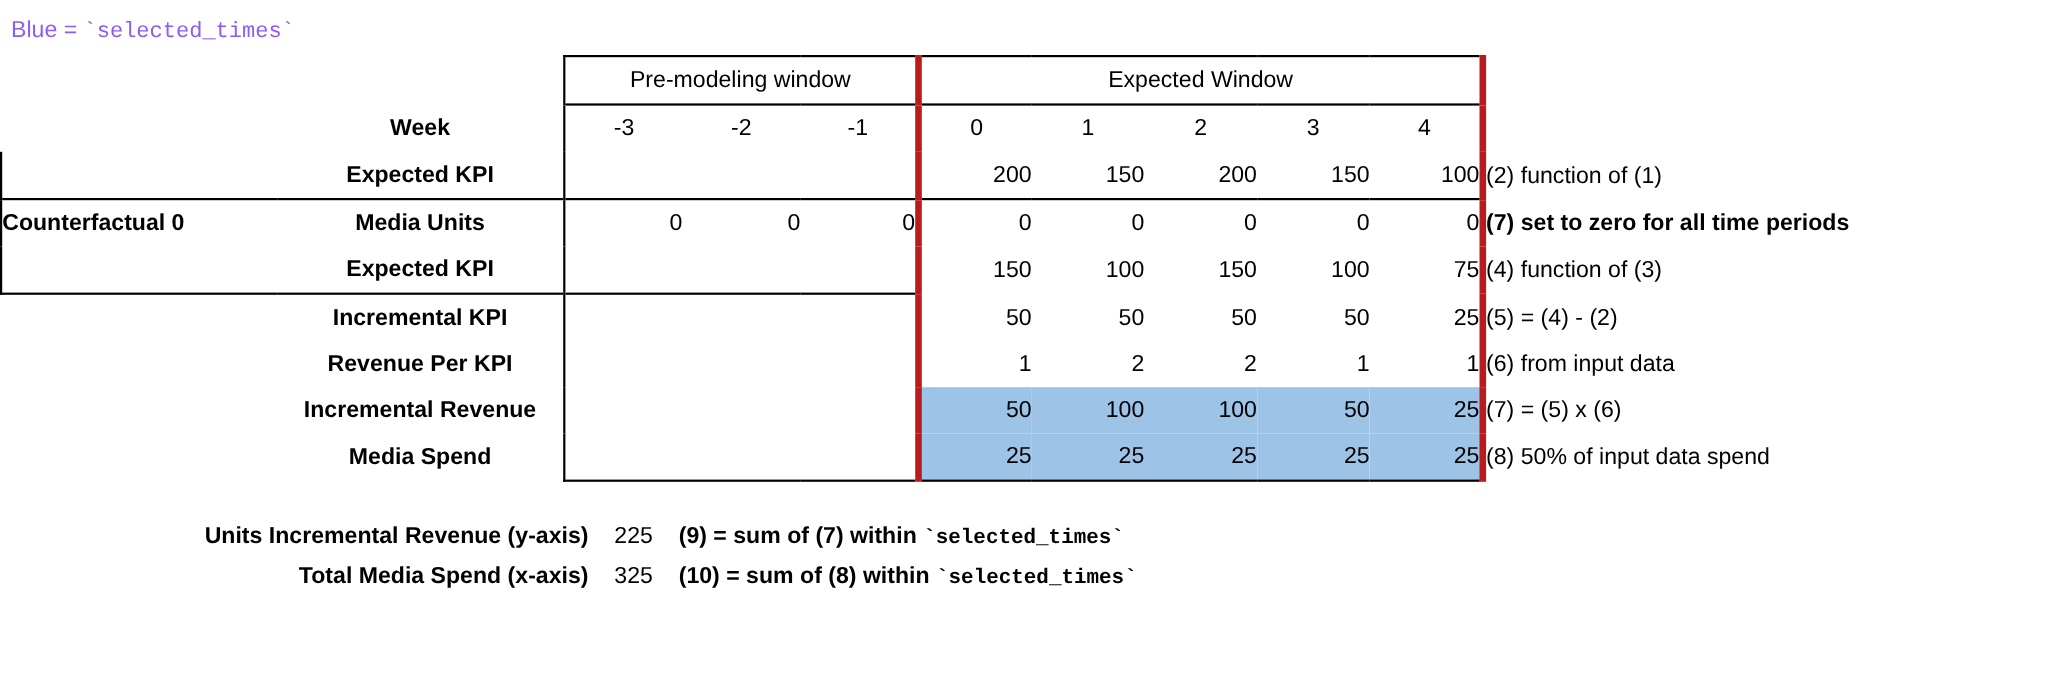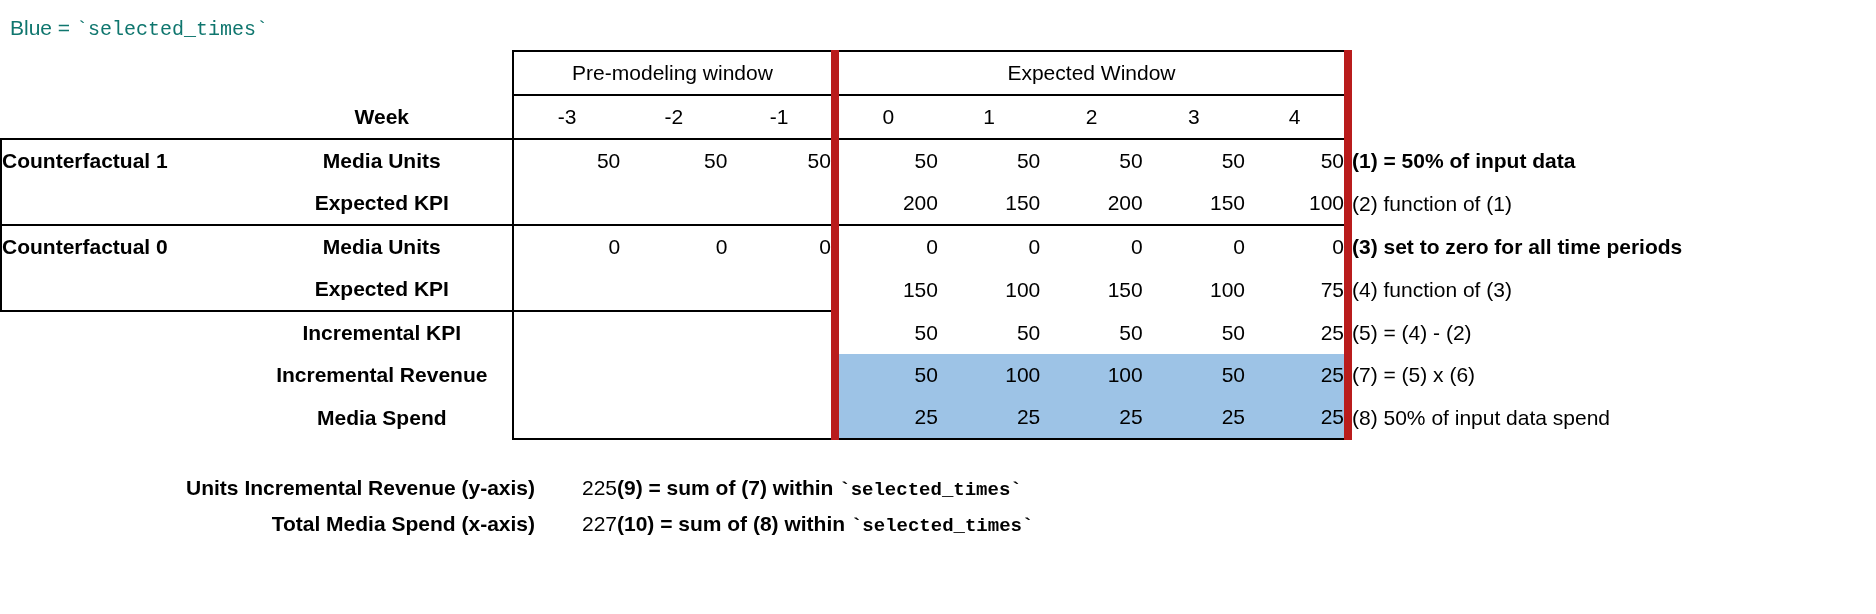--- a/index.html
+++ b/index.html
@@ -13,21 +13,21 @@
     font-family: "Liberation Sans", sans-serif;
     color: #000000;
     position: relative;
     overflow: hidden;
   }
   .legend {
     position: absolute;
     left: 10px;
     top: 16px;
     font-size: 21px;
-    color: #0f766e;
+    color: #8b5cf6;
   }
   .legend .mono {
     font-family: "Liberation Mono", monospace;
     font-size: 20px;
   }
   .diagram {
     position: absolute;
     left: 0px;
     top: 50px;
   }
@@ -73,21 +73,21 @@
     padding-left: 8px;
     white-space: nowrap;
     font-size: 20px;
   }
   .note.b { font-weight: bold; }
 
   
   .bt { border-top: 2px solid #000; }
   .bb { border-bottom: 2px solid #000; }
   .bl { border-left: 2px solid #000; }
-  .br { border-right: 8px solid #b91c1c; }
+  .br { border-right: 6px solid #b91c1c; }
 
   .sel {
     background: #9dc3e6;
   }
 
   .totals {
     position: absolute;
     left: 0px;
     top: 470px;
   }
@@ -103,21 +103,21 @@
   }
   .t-label {
     width: 535px;
     text-align: right;
     font-weight: bold;
     padding-right: 22px;
     white-space: nowrap;
   }
   .t-val {
     width: 82px;
-    text-align: right;
+    text-align: center;
     white-space: nowrap;
     margin-top: 36px;
   }
   .t-note {
     text-align: left;
     padding-left: 30px;
     white-space: nowrap;
     font-weight: bold;
   }
   .code {
@@ -164,33 +164,20 @@
       <td class="hdr-center bt">-2</td>
       <td class="hdr-center bt br">-1</td>
       <td class="hdr-center bt">0</td>
       <td class="hdr-center bt">1</td>
       <td class="hdr-center bt">2</td>
       <td class="hdr-center bt">3</td>
       <td class="hdr-center bt br">4</td>
       <td></td>
     </tr>
 
-    <tr>
-      <td class="lbl-left bt bl">Counterfactual 1</td>
-      <td class="lbl bt">Media Units</td>
-      <td class="num bt bl">50</td>
-      <td class="num bt">50</td>
-      <td class="num bt br">50</td>
-      <td class="num bt">50</td>
-      <td class="num bt">50</td>
-      <td class="num bt">50</td>
-      <td class="num bt">50</td>
-      <td class="num bt br">50</td>
-      <td class="note b">(1) = 50% of input data</td>
-    </tr>
 
     <tr>
       <td class="lbl-left bl"></td>
       <td class="lbl">Expected KPI</td>
       <td class="num bl"></td>
       <td class="num"></td>
       <td class="num br"></td>
       <td class="num">200</td>
       <td class="num">150</td>
       <td class="num">200</td>
@@ -203,21 +190,21 @@
       <td class="lbl-left bt bl">Counterfactual 0</td>
       <td class="lbl bt">Media Units</td>
       <td class="num bt bl">0</td>
       <td class="num bt">0</td>
       <td class="num bt br">0</td>
       <td class="num bt">0</td>
       <td class="num bt">0</td>
       <td class="num bt">0</td>
       <td class="num bt">0</td>
       <td class="num bt br">0</td>
-      <td class="note b">(3) set to zero for all time periods</td>
+      <td class="note b">(7) set to zero for all time periods</td>
     </tr>
 
     <tr>
       <td class="lbl-left bb bl"></td>
       <td class="lbl bb">Expected KPI</td>
       <td class="num bb bl"></td>
       <td class="num bb"></td>
       <td class="num bb br"></td>
       <td class="num">150</td>
       <td class="num">100</td>
@@ -234,20 +221,33 @@
       <td class="num"></td>
       <td class="num br"></td>
       <td class="num">50</td>
       <td class="num">50</td>
       <td class="num">50</td>
       <td class="num">50</td>
       <td class="num br">25</td>
       <td class="note">(5) = (4) - (2)</td>
     </tr>
 
+    <tr>
+      <td></td>
+      <td class="lbl">Revenue Per KPI</td>
+      <td class="num bl"></td>
+      <td class="num"></td>
+      <td class="num br"></td>
+      <td class="num">1</td>
+      <td class="num">2</td>
+      <td class="num">2</td>
+      <td class="num">1</td>
+      <td class="num br">1</td>
+      <td class="note">(6) from input data</td>
+    </tr>
 
     <tr>
       <td></td>
       <td class="lbl">Incremental Revenue</td>
       <td class="num bl"></td>
       <td class="num"></td>
       <td class="num br"></td>
       <td class="num sel">50</td>
       <td class="num sel">100</td>
       <td class="num sel">100</td>
@@ -276,18 +276,18 @@
 <div class="totals">
   <table class="totals-tbl">
     <tbody>
         <tr>
       <td class="t-label">Units Incremental Revenue (y-axis)</td>
       <td class="t-val">225</td>
       <td class="t-note"><span>(9) = sum of (7) within </span><span class="code">`selected_times`</span></td>
     </tr>
     <tr>
       <td class="t-label">Total Media Spend (x-axis)</td>
-      <td class="t-val">227</td>
+      <td class="t-val">325</td>
       <td class="t-note"><span>(10) = sum of (8) within </span><span class="code">`selected_times`</span></td>
     </tr>
   </tbody>
     </table>
 </div>
 
 </body></html>

